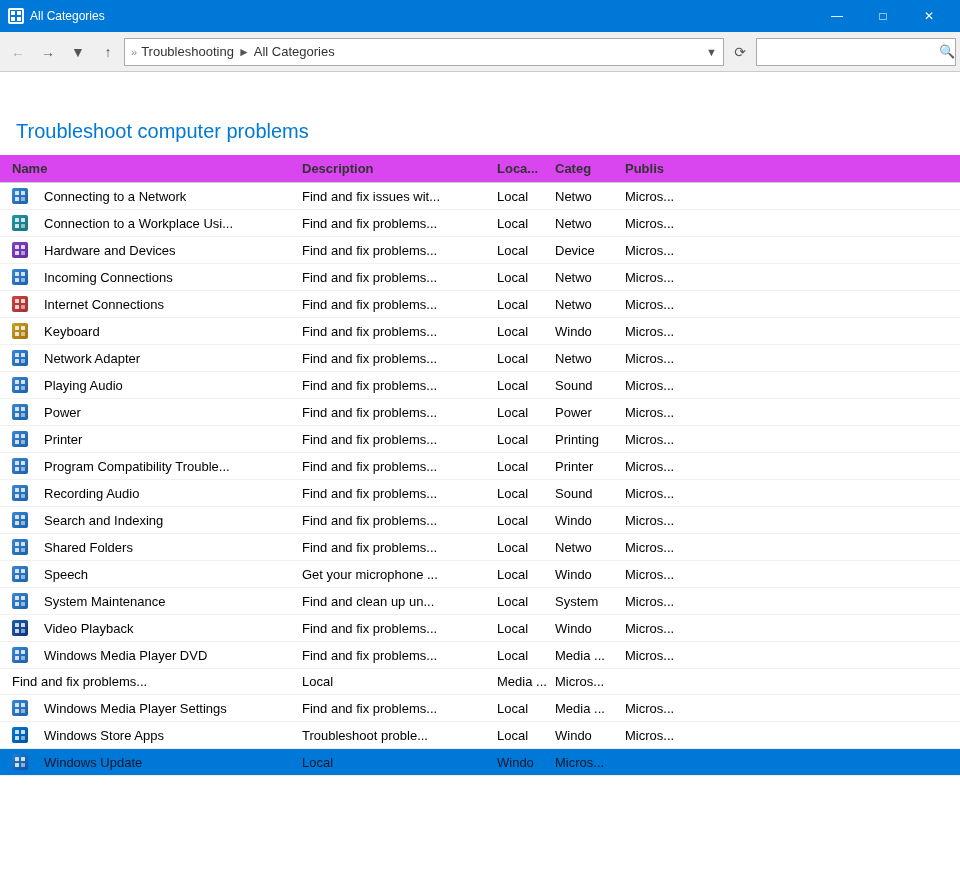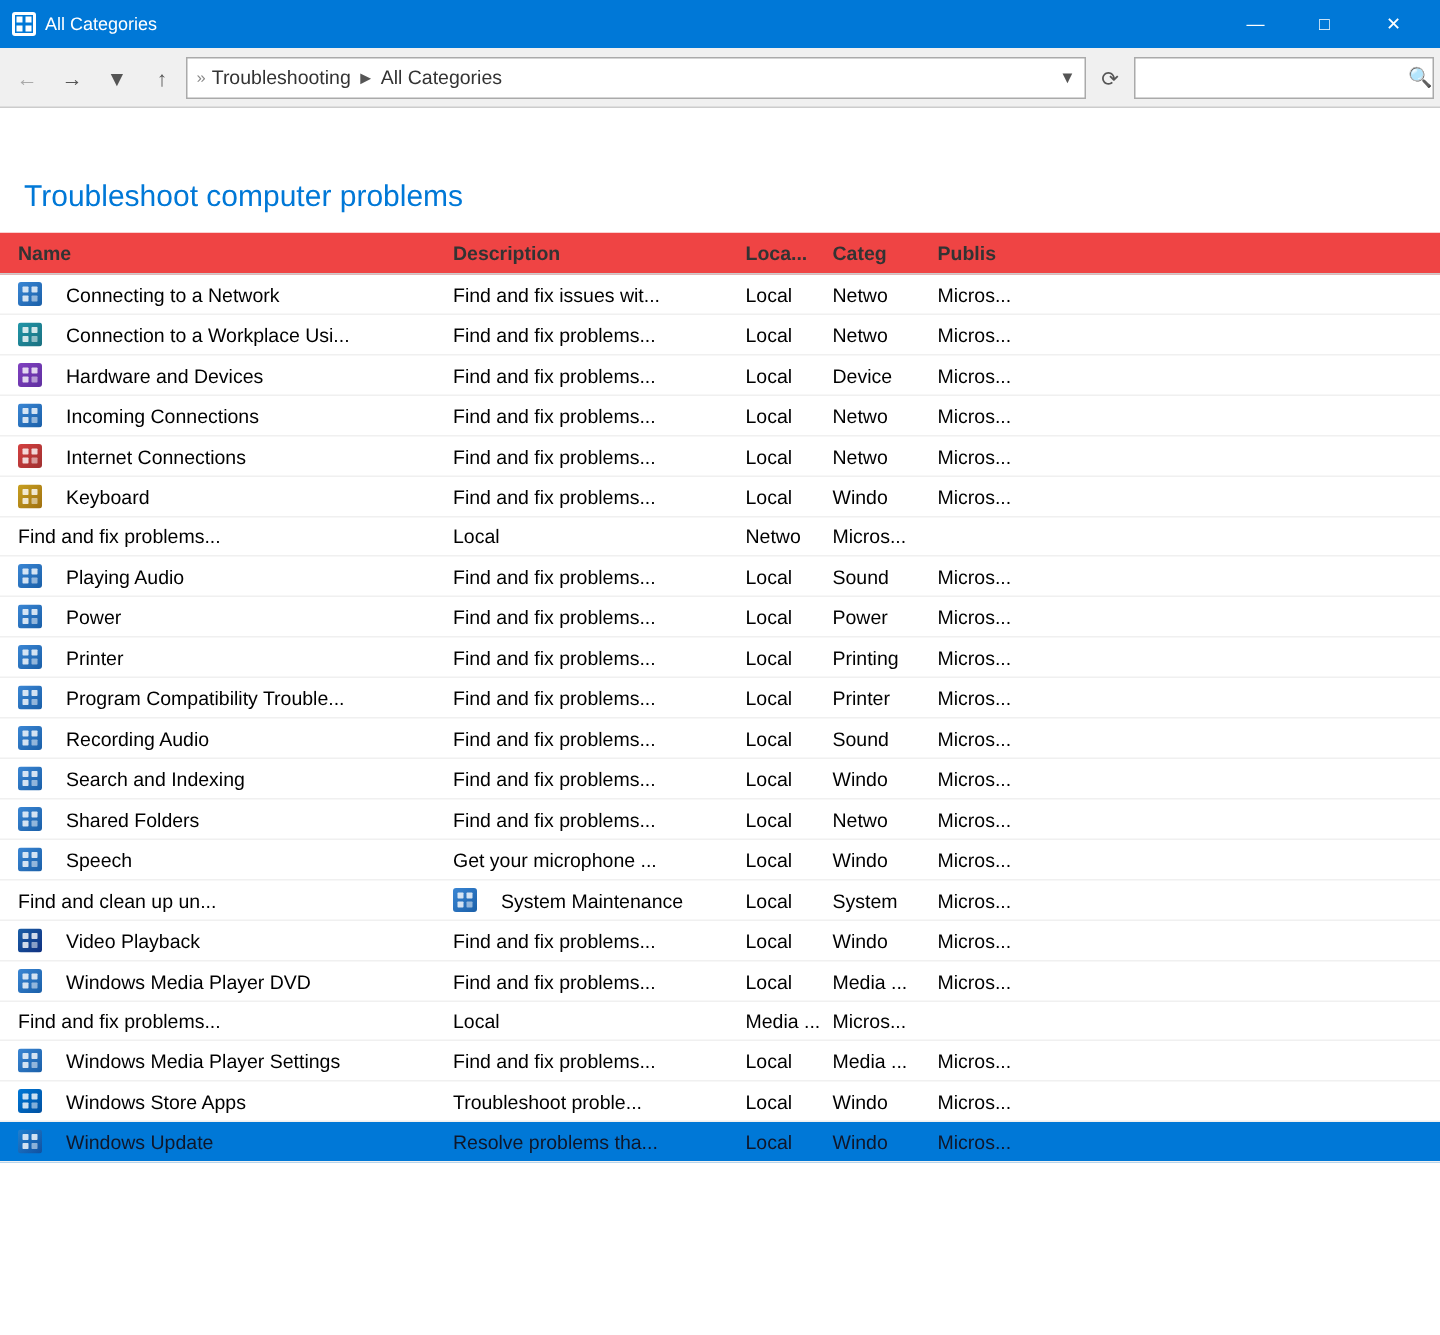--- a/index.html
+++ b/index.html
@@ -96,21 +96,21 @@
       overflow: hidden;
       display: flex;
       flex-direction: column;
       position: relative;
     }
     .table-header {
       display: grid;
       grid-template-columns: 290px 195px 58px 70px 80px 1fr;
       border-bottom: 1px solid #ccc;
       padding: 4px 0;
-      background: #ef4444;
+      background: #d946ef;
       padding-left: 8px;
     }
     .col-header {
       font-weight: 600;
       font-size: 13px;
       color: #333;
       padding: 2px 4px;
       cursor: pointer;
     }
 
@@ -354,20 +354,38 @@
             </div>
       <span>Keyboard</span>
     </div>
     <div class="cell">Find and fix problems...</div>
     <div class="cell">Local</div>
     <div class="cell">Windo</div>
     <div class="cell">Micros...</div>
     <div class="cell"></div>
   </div>
         <div class="table-row">
+    <div class="cell name-cell">
+      <div class="row-icon">
+              <svg width="16" height="16" viewBox="0 0 16 16" xmlns="http://www.w3.org/2000/svg">
+    <defs>
+                  <linearGradient id="gicon-adapter" x1="0" y1="0" x2="1" y2="1">
+                    <stop offset="0%" stop-color="#3a86d4"></stop>
+                    <stop offset="100%" stop-color="#1a5fa8"></stop>
+                  </linearGradient>
+                </defs>
+    <rect width="16" height="16" rx="2" fill="url(#gicon-adapter)"></rect>
+    <rect x="3" y="3" width="4" height="4" fill="rgba(255,255,255,0.8)" rx="0.5"></rect>
+    <rect x="9" y="3" width="4" height="4" fill="rgba(255,255,255,0.8)" rx="0.5"></rect>
+    <rect x="3" y="9" width="4" height="4" fill="rgba(255,255,255,0.8)" rx="0.5"></rect>
+    <rect x="9" y="9" width="4" height="4" fill="rgba(255,255,255,0.5)" rx="0.5"></rect>
+  </svg>
+            </div>
+      <span>Network Adapter</span>
+    </div>
     <div class="cell">Find and fix problems...</div>
     <div class="cell">Local</div>
     <div class="cell">Netwo</div>
     <div class="cell">Micros...</div>
     <div class="cell"></div>
   </div>
         <div class="table-row">
     <div class="cell name-cell">
       <div class="row-icon">
               <svg width="16" height="16" viewBox="0 0 16 16" xmlns="http://www.w3.org/2000/svg">
@@ -561,39 +579,39 @@
             </div>
       <span>Speech</span>
     </div>
     <div class="cell">Get your microphone ...</div>
     <div class="cell">Local</div>
     <div class="cell">Windo</div>
     <div class="cell">Micros...</div>
     <div class="cell"></div>
   </div>
         <div class="table-row">
+    <div class="cell name-cell">
+      <div class="row-icon">
+              <svg width="16" height="16" viewBox="0 0 16 16" xmlns="http://www.w3.org/2000/svg">
+    <defs>
+                  <linearGradient id="gicon-maintenance" x1="0" y1="0" x2="1" y2="1">
+                    <stop offset="0%" stop-color="#3a86d4"></stop>
+                    <stop offset="100%" stop-color="#1a5fa8"></stop>
+                  </linearGradient>
+                </defs>
+    <rect width="16" height="16" rx="2" fill="url(#gicon-maintenance)"></rect>
+    <rect x="3" y="3" width="4" height="4" fill="rgba(255,255,255,0.8)" rx="0.5"></rect>
+    <rect x="9" y="3" width="4" height="4" fill="rgba(255,255,255,0.8)" rx="0.5"></rect>
+    <rect x="3" y="9" width="4" height="4" fill="rgba(255,255,255,0.8)" rx="0.5"></rect>
+    <rect x="9" y="9" width="4" height="4" fill="rgba(255,255,255,0.5)" rx="0.5"></rect>
+  </svg>
+            </div>
+      <span>System Maintenance</span>
+    </div>
     <div class="cell">Find and clean up un...</div>
-    <div class="cell name-cell">
-      <div class="row-icon">
-              <svg width="16" height="16" viewBox="0 0 16 16" xmlns="http://www.w3.org/2000/svg">
-    <defs>
-                  <linearGradient id="gicon-maintenance" x1="0" y1="0" x2="1" y2="1">
-                    <stop offset="0%" stop-color="#3a86d4"></stop>
-                    <stop offset="100%" stop-color="#1a5fa8"></stop>
-                  </linearGradient>
-                </defs>
-    <rect width="16" height="16" rx="2" fill="url(#gicon-maintenance)"></rect>
-    <rect x="3" y="3" width="4" height="4" fill="rgba(255,255,255,0.8)" rx="0.5"></rect>
-    <rect x="9" y="3" width="4" height="4" fill="rgba(255,255,255,0.8)" rx="0.5"></rect>
-    <rect x="3" y="9" width="4" height="4" fill="rgba(255,255,255,0.8)" rx="0.5"></rect>
-    <rect x="9" y="9" width="4" height="4" fill="rgba(255,255,255,0.5)" rx="0.5"></rect>
-  </svg>
-            </div>
-      <span>System Maintenance</span>
-    </div>
     <div class="cell">Local</div>
     <div class="cell">System</div>
     <div class="cell">Micros...</div>
     <div class="cell"></div>
   </div>
         <div class="table-row">
     <div class="cell name-cell">
       <div class="row-icon">
               <svg width="16" height="16" viewBox="0 0 16 16" xmlns="http://www.w3.org/2000/svg">
     <defs>
@@ -711,21 +729,20 @@
                 </defs>
     <rect width="16" height="16" rx="2" fill="url(#gicon-update)"></rect>
     <rect x="3" y="3" width="4" height="4" fill="rgba(255,255,255,0.8)" rx="0.5"></rect>
     <rect x="9" y="3" width="4" height="4" fill="rgba(255,255,255,0.8)" rx="0.5"></rect>
     <rect x="3" y="9" width="4" height="4" fill="rgba(255,255,255,0.8)" rx="0.5"></rect>
     <rect x="9" y="9" width="4" height="4" fill="rgba(255,255,255,0.5)" rx="0.5"></rect>
   </svg>
             </div>
       <span>Windows Update</span>
     </div>
-    <div class="cell">Resolve problems tha...</div>
     <div class="cell">Local</div>
     <div class="cell">Windo</div>
     <div class="cell">Micros...</div>
     <div class="cell"></div>
   </div>
       </div>
   </div>
 </div>
 
 </body></html>

